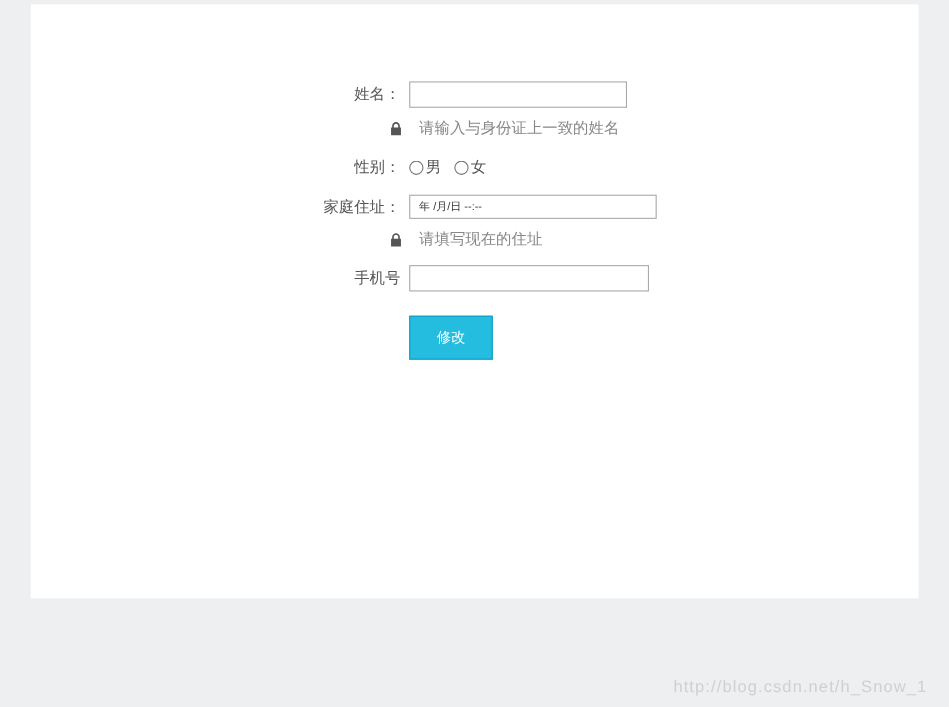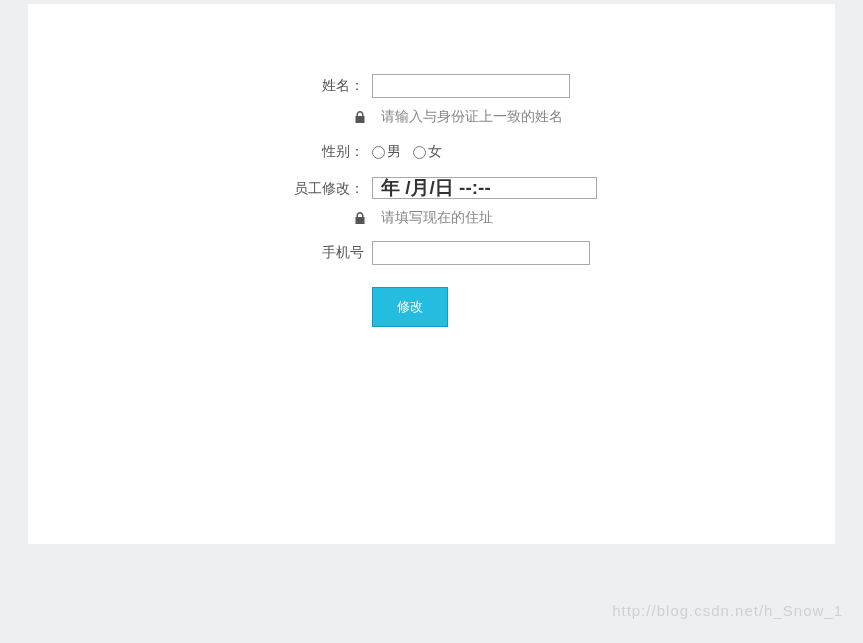--- a/index.html
+++ b/index.html
@@ -55,24 +55,23 @@
       height: 24px;
       border: 1px solid #a9a9a9;
       padding: 2px 4px;
       font-size: 13px;
     }
     .date-input {
       width: 225px;
       height: 22px;
       border: 1px solid #a9a9a9;
       padding: 1px 8px;
-      font-size: 19px;
+      font-size: 10px;
       color: #333;
       font-family: Arial, sans-serif;
-      font-weight: bold;
     }
     .textarea-input {
       width: 218px;
       height: 78px;
       border: 1px solid #a9a9a9;
       padding: 2px 4px;
       font-size: 13px;
       resize: both;
     }
     .phone-input {
@@ -128,21 +127,21 @@
       background: #24bde0;
       color: #fff;
       border: 1px solid #0e9ec5;
       padding: 10px 24px;
       font-size: 13px;
       cursor: pointer;
       font-family: inherit;
     }
     .watermark {
       position: absolute;
-      bottom: 24px;
+      bottom: 10px;
       right: 20px;
       color: #d0d0d0;
       font-size: 15px;
       font-family: Arial, sans-serif;
       letter-spacing: 1px;
     }
   </style>
 </head>
 <body>
 
@@ -173,21 +172,21 @@
           <span>男</span>
         </label>
         <label class="radio-item">
           <input type="radio" name="gender" style="">
           <span>女</span>
         </label>
       </div>
     </div>
 
     <div class="form-row">
-      <div class="form-label">员工修改：</div>
+      <div class="form-label">家庭住址：</div>
       <div class="form-content">
         <input type="text" class="date-input" value="年 /月/日 --:--" style="">
       </div>
     </div>
     <div class="hint-row">
       <span class="lock-icon">
         <svg width="14" height="14" viewBox="0 0 14 14">
             <path fill="#555" d="M10.5 6V4.5C10.5 2.6 8.9 1 7 1S3.5 2.6 3.5 4.5V6H2.5v7h9V6h-1zM5 4.5C5 3.4 5.9 2.5 7 2.5s2 .9 2 2V6H5V4.5z"></path>
           </svg>
       </span>

